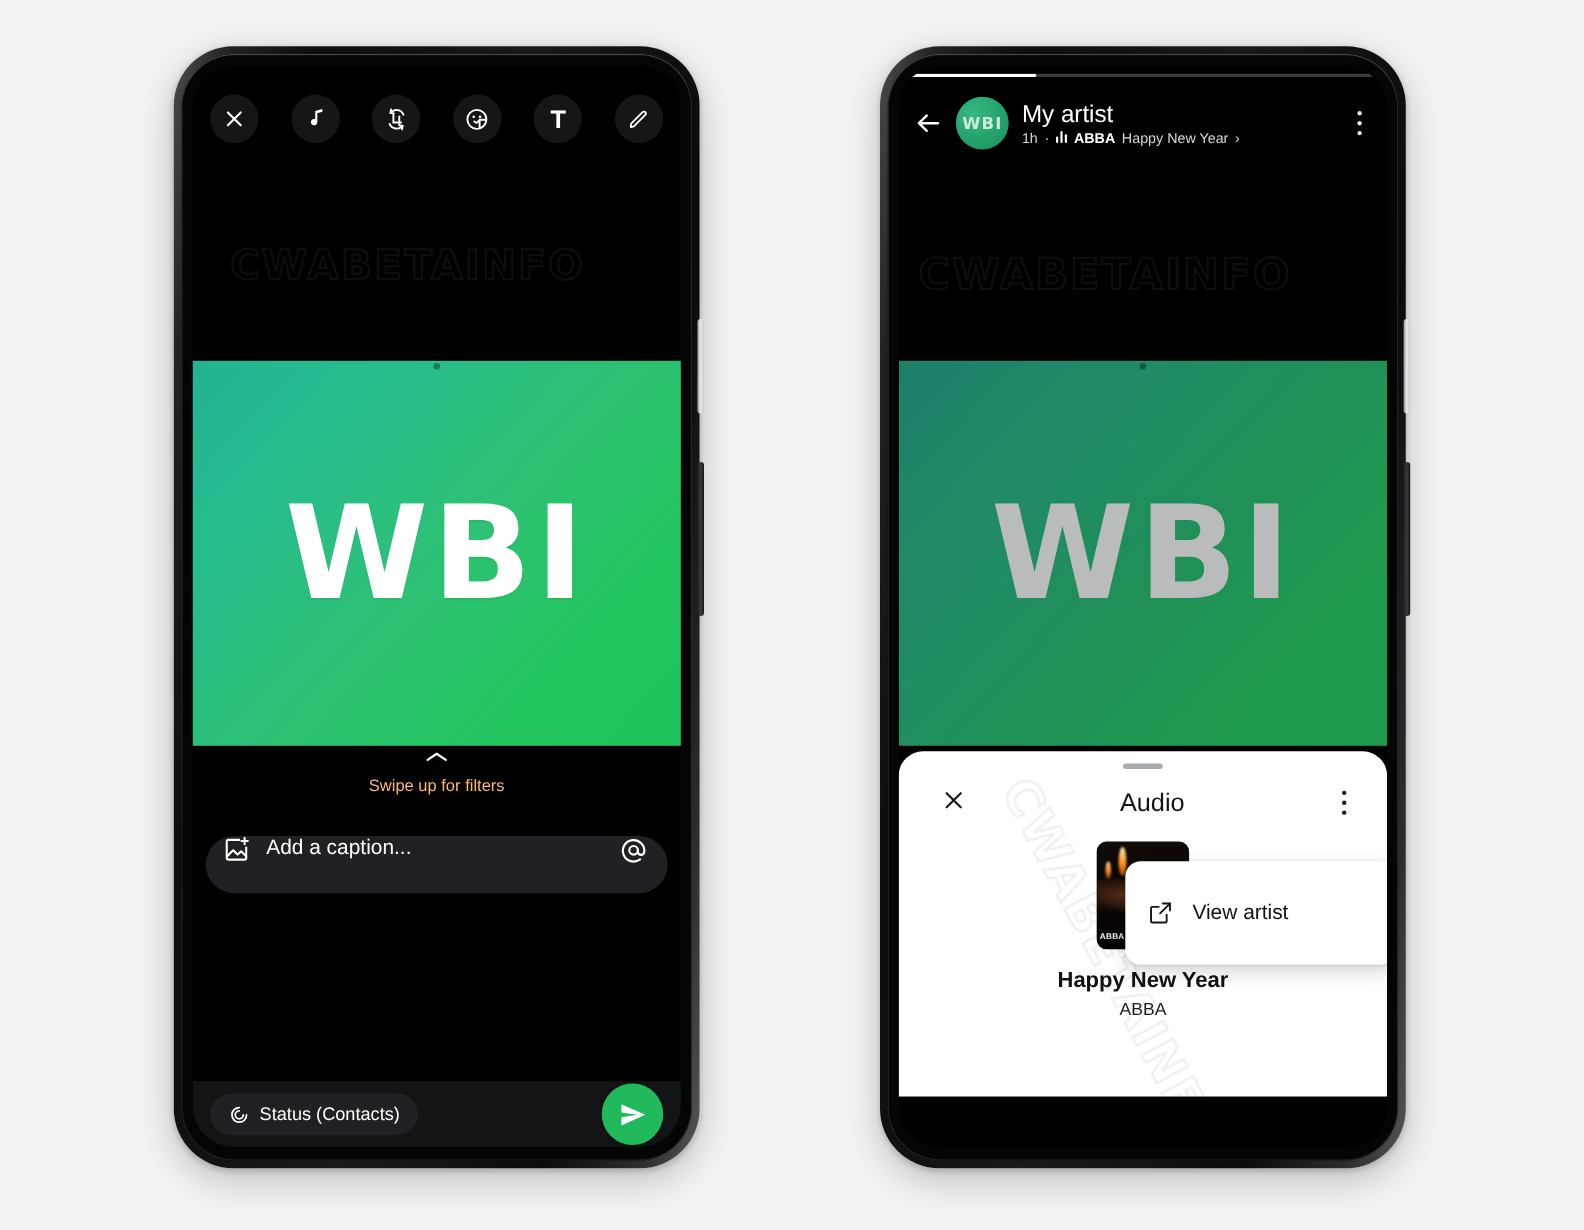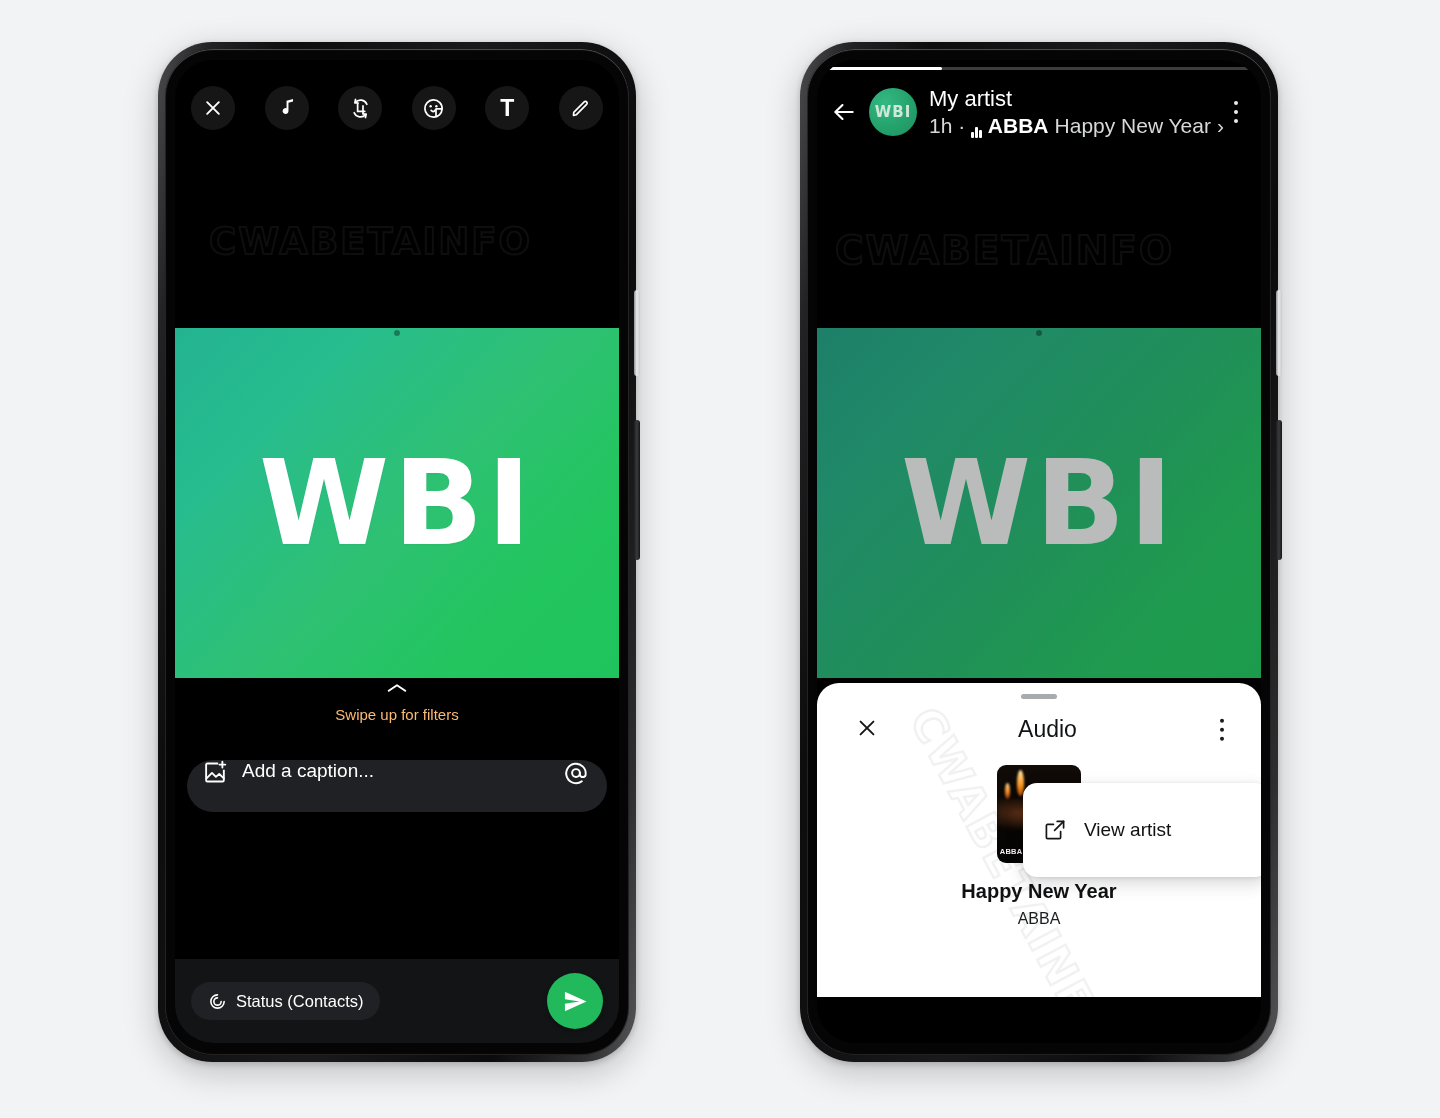--- a/index.html
+++ b/index.html
@@ -112,21 +112,21 @@
   .filters-label { color:#fdba74; font-size:15px; }
 
   .caption-bar {
     position:absolute; top:700px; left:12px; right:12px; height:52px;
     background:#1f2124; border-radius:26px;
     display:flex; align-items:flex-start; padding: 0 18px 0 16px; gap:14px;
   }
   .caption-placeholder { color:#fff; font-size:19px; flex:1; }
 
   .bottom-bar {
-    position:absolute; bottom:0; left:0; width:100%; height:84px;
+    position:absolute; bottom:0; left:0; width:100%; height:60px;
     background:#121416; display:flex; align-items:center;
     padding: 0 16px; justify-content:space-between;
   }
   .status-chip {
     display:flex; align-items:center; gap:9px; height:38px;
     background:#1f2124; border-radius:19px; padding:0 17px;
     color:#fff; font-size:16.5px;
   }
   .send-fab {
     width:56px; height:56px; border-radius:50%;
@@ -144,21 +144,21 @@
     display:flex; align-items:center; padding: 0 12px 0 14px; gap:12px; z-index:6;
   }
   .avatar {
     width:48px; height:48px; border-radius:50%; flex:0 0 48px;
     background: radial-gradient(circle at 34% 30%, #35b882 0%, #24a26c 55%, #1d9162 100%);
     display:flex; align-items:center; justify-content:center;
     color:#cfe8da; font-family:"DejaVu Sans",sans-serif; font-weight:700; font-size:15px; letter-spacing:1px;
   }
   .status-meta { flex:1; min-width:0; }
   .status-title { color:#fff; font-size:22px; font-weight:400; line-height:1.15; }
-  .status-sub { display:flex; align-items:flex-end; gap:6px; color:#d6d8da; font-size:21px; margin-top:2px; white-space:nowrap; }
+  .status-sub { display:flex; align-items:flex-start; gap:6px; color:#d6d8da; font-size:13px; margin-top:2px; white-space:nowrap; }
   .status-sub .artist { color:#fff; font-weight:700; }
   .eq-bars { display:inline-flex; align-items:flex-end; gap:1.5px; height:12px; }
   .eq-bars i { display:block; width:2.5px; background:#fff; border-radius:1px; }
 
   .kebab { width:26px; display:flex; flex-direction:column; align-items:center; gap:4.5px; }
   .kebab span { width:4.5px; height:4.5px; border-radius:50%; background:#e9eaec; display:block; }
   .kebab.dark span { background:#1b1c1e; }
 
   .viewer-media {
     position:absolute; top:268px; left:0; width:100%; height:350px;

